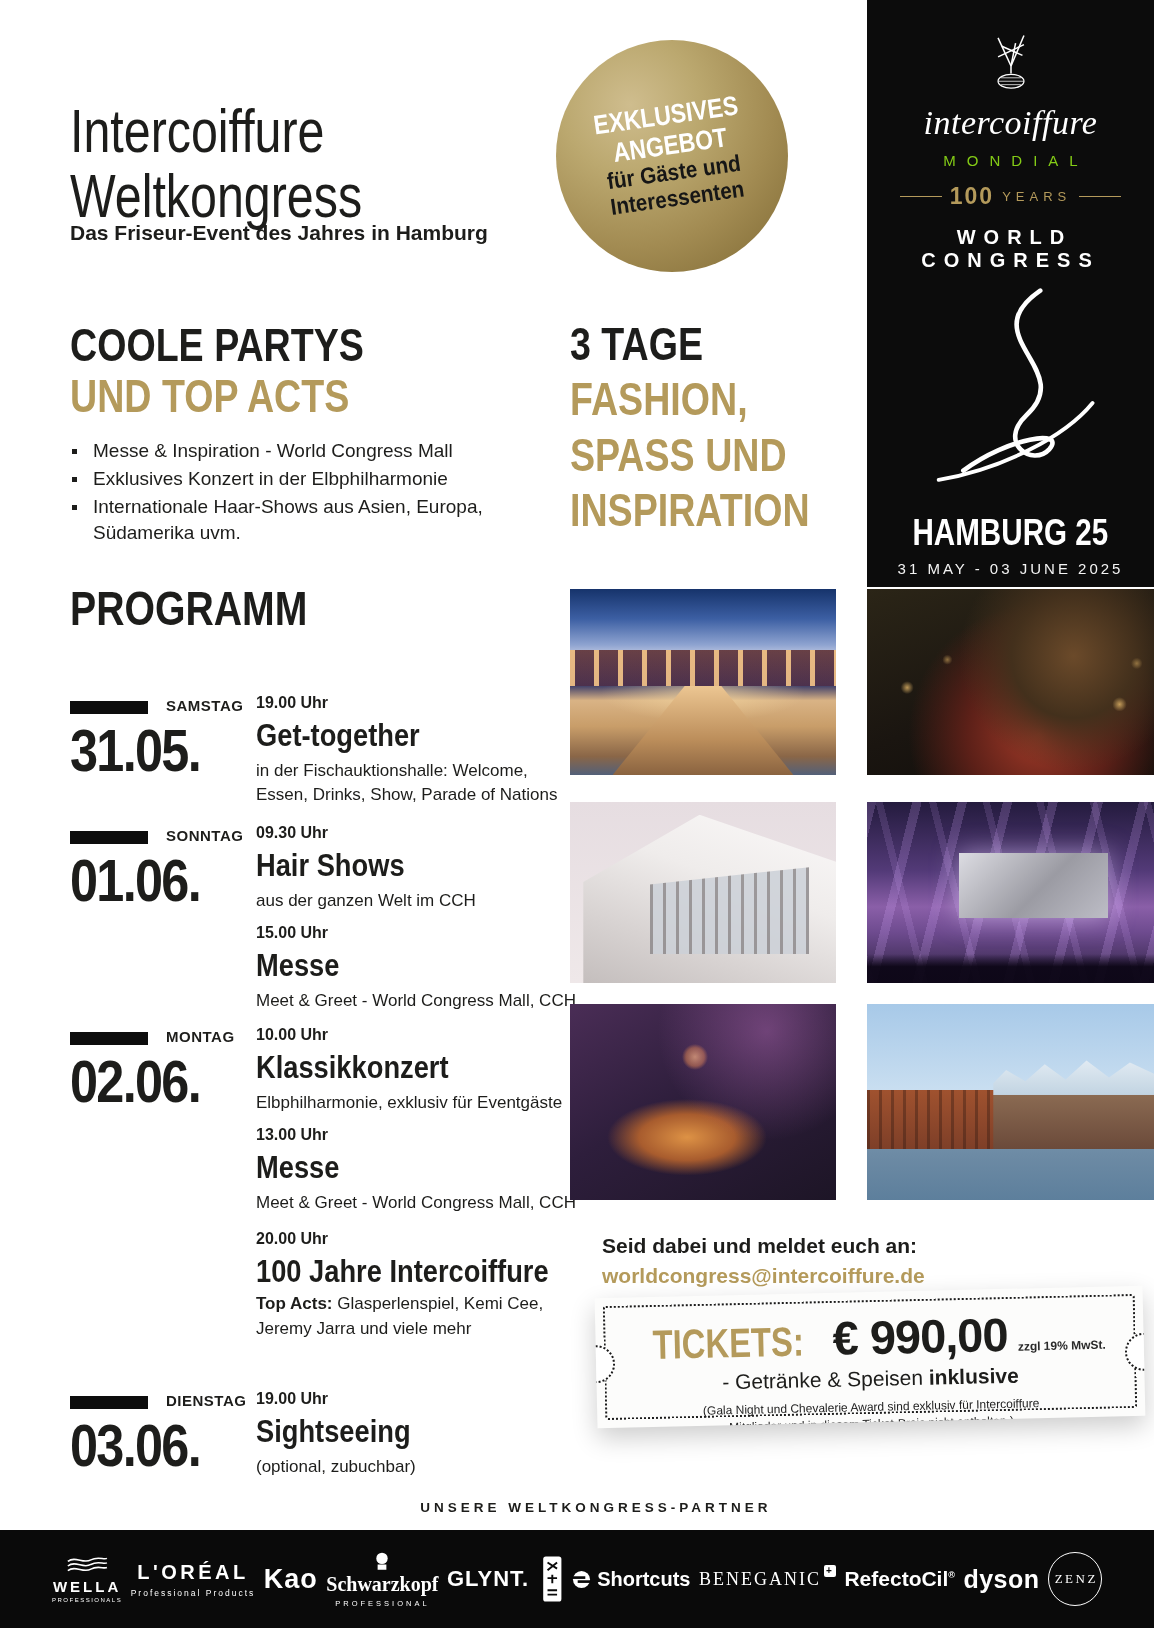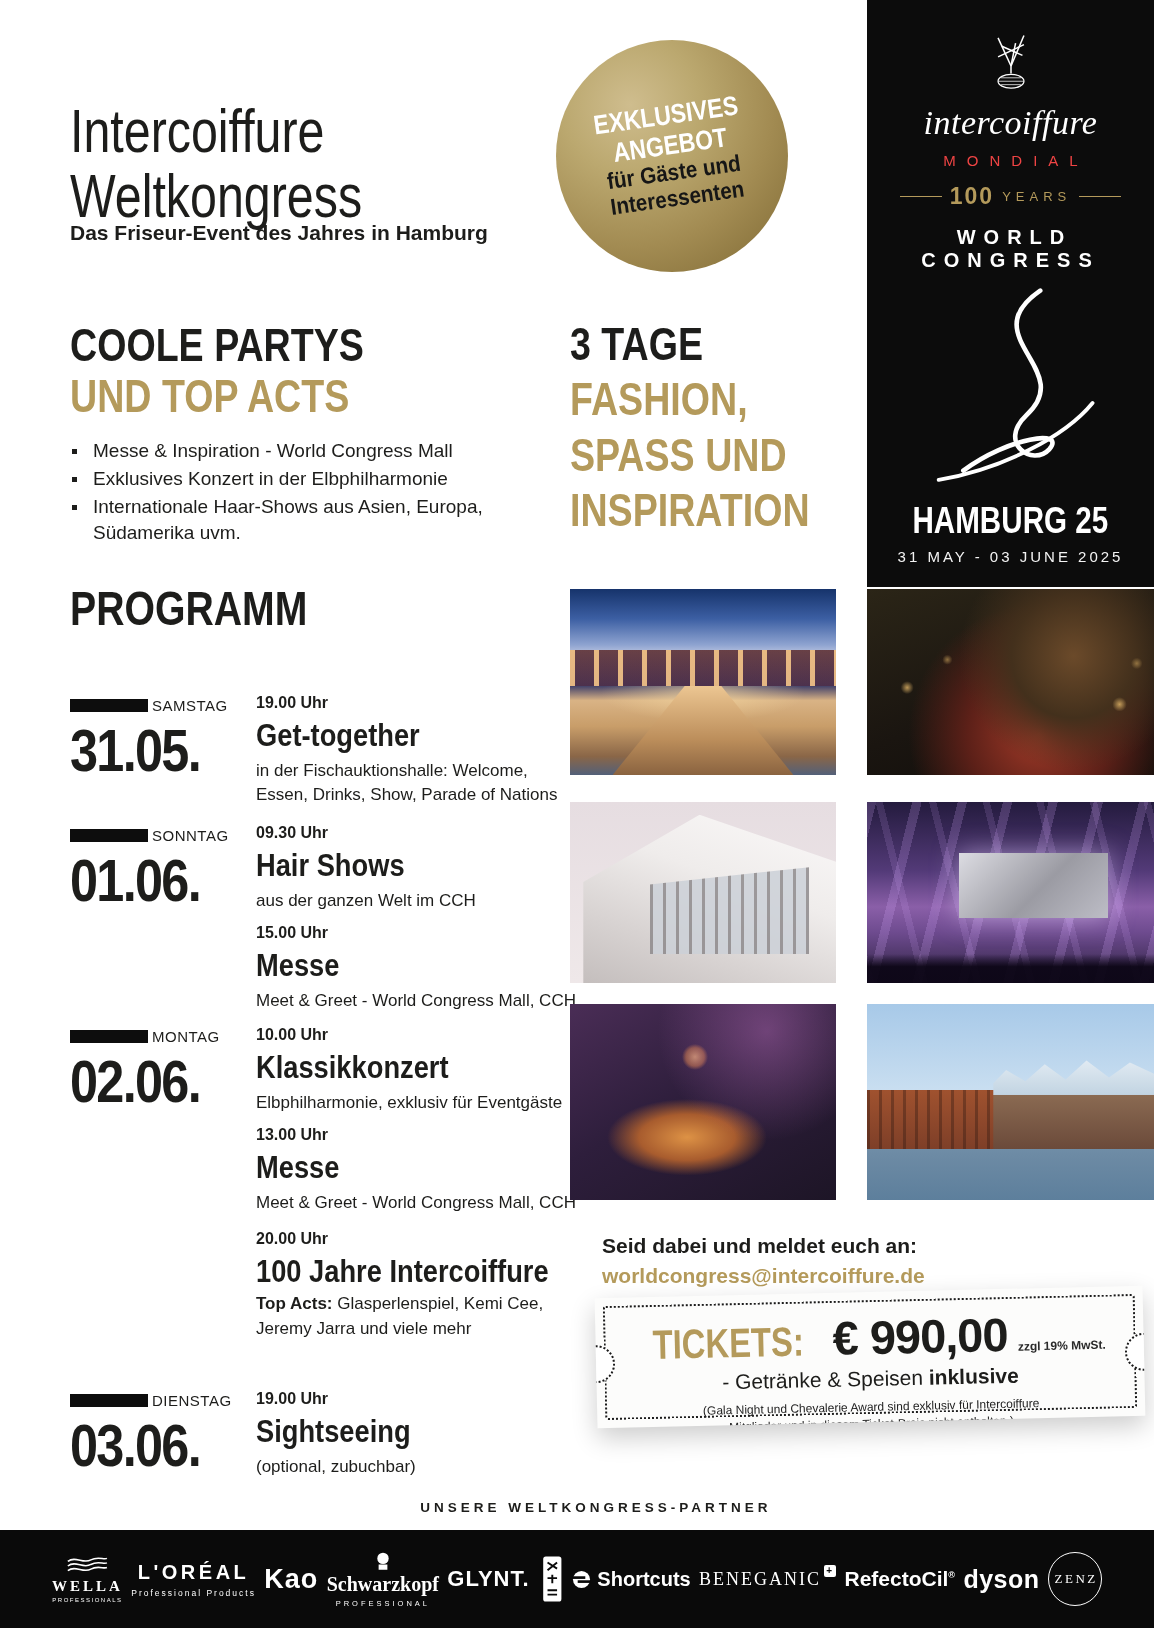--- a/index.html
+++ b/index.html
@@ -20,44 +20,44 @@
     background:radial-gradient(circle at 32% 28%,#cfbd8e 0%,#bba86f 30%,#a28b52 62%,#8c763f 85%,#9a8248 100%);
     display:flex;align-items:center;justify-content:center;}
   .badge-text{transform:rotate(-8deg);text-align:center;line-height:1.12;}
   .badge-text .b1{color:#fff;font-weight:bold;font-size:27px;display:block;transform:scaleX(.85);transform-origin:center;}
   .badge-text .b2{color:#161616;font-weight:600;font-size:23px;display:block;transform:scaleX(.9);transform-origin:center;}
 
   
   .panel{left:867px;top:0;width:287px;height:587px;background:#0c0c0c;color:#fff;text-align:center;}
   .panel .star{margin-top:34px;}
   .panel .script{font-family:"Liberation Serif",serif;font-style:italic;font-size:34px;letter-spacing:.5px;margin-top:2px;}
-  .panel .mondial{font-size:15px;letter-spacing:11px;text-indent:11px;margin-top:10px;color:#ef4444;}
+  .panel .mondial{font-size:15px;letter-spacing:11px;text-indent:11px;margin-top:10px;color:#84cc16;}
   .panel .years-row{display:flex;align-items:center;justify-content:center;gap:8px;margin-top:14px;color:#b49a5b;}
   .panel .years-row .rule{width:42px;height:1px;background:#b49a5b;}
   .panel .y100{font-size:23px;font-weight:bold;letter-spacing:2px;}
   .panel .ylab{font-size:13px;letter-spacing:5px;}
   .panel .congress{font-size:20px;font-weight:bold;letter-spacing:8px;text-indent:8px;margin-top:16px;}
   .panel .swirl{margin-top:14px;}
-  .panel .city{font-size:37px;font-weight:bold;margin-top:10px;}
+  .panel .city{font-size:37px;font-weight:bold;margin-top:22px;}
   .panel .dates{font-size:15px;letter-spacing:3px;margin-top:6px;color:#f4f4f4;}
 
   
   .parties{left:70px;top:320px;width:440px;}
   .parties .h{font-size:47px;font-weight:bold;line-height:1.08;}
   .bullets{margin-top:16px;font-size:19px;line-height:26px;}
   .bullet-row{display:flex;margin-bottom:2px;}
   .bullet-dot{width:5px;height:5px;background:#1d1d1b;margin:11px 16px 0 2px;flex:none;}
   .bullet-text{white-space:pre-line;}
   .tage{left:570px;top:316px;}
   .tage .h{font-size:47px;font-weight:bold;line-height:1.18;}
 
   
   .prog-title{left:70px;top:580px;font-size:49px;font-weight:bold;}
   .dayblock{left:70px;width:190px;}
-  .day-row{display:flex;align-items:center;gap:4px;}
+  .day-row{display:flex;align-items:flex-end;gap:18px;font-weight:bold;}
   .day-bar{width:78px;height:13px;background:#0d0d0d;flex:none;}
   .day-label{font-size:15px;letter-spacing:.5px;}
   .day-date{font-size:60px;font-weight:bold;letter-spacing:-2px;margin-top:2px;transform:scaleX(.84);transform-origin:left top;}
   .event{left:256px;width:330px;}
   .ev-time{font-size:16px;font-weight:bold;}
   .ev-title{font-size:31px;font-weight:bold;margin-top:6px;transform:scaleX(.88);transform-origin:left top;white-space:nowrap;}
   .ev-desc{font-size:17px;line-height:1.42;margin-top:5px;white-space:pre-line;}
   .ev-acts{font-size:17px;line-height:1.45;margin-top:2px;white-space:pre-line;}
   .ev-acts b{font-weight:bold;}
 
@@ -124,21 +124,21 @@
   .t-vat{font-size:12px;font-weight:600;color:#2a2a2a;}
   .t-row2{font-size:21px;margin-top:2px;}
   .t-row2 b{font-weight:bold;}
   .t-note{font-size:12px;line-height:1.4;margin-top:8px;color:#222;white-space:pre-line;}
 
   
   .partners-heading{left:0;top:1500px;width:100%;text-align:center;font-size:13.5px;font-weight:bold;letter-spacing:4px;margin-left:19px;}
   .footer{left:0;top:1530px;width:1154px;height:98px;background:#0a0a0a;display:flex;align-items:center;
       justify-content:space-between;padding:0 52px;box-sizing:border-box;color:#fff;}
   .logo{display:flex;flex-direction:column;align-items:center;justify-content:center;gap:2px;text-align:center;}
-  .lg-wella{font-size:15px;font-weight:bold;letter-spacing:3px;font-family:Liberation Serif, serif;}
+  .lg-wella{font-size:15px;font-weight:bold;letter-spacing:3px;}
   .lg-wella-sub{font-size:6px;letter-spacing:1.5px;}
   .lg-loreal{font-size:20px;letter-spacing:3.5px;font-weight:600;}
   .lg-loreal-sub{font-size:8.5px;letter-spacing:2px;margin-top:2px;}
   .lg-kao{font-size:27px;font-weight:bold;letter-spacing:1px;}
   .lg-schwarz{font-family:"Liberation Serif",serif;font-size:20px;font-weight:bold;}
   .lg-schwarz-sub{font-size:7.5px;letter-spacing:3px;margin-top:1px;}
   .lg-glynt{font-size:22px;font-weight:bold;letter-spacing:1px;}
   .lg-shortcuts{display:flex;align-items:center;gap:6px;font-size:20px;font-weight:600;}
   .lg-beneganic{font-family:"Liberation Serif",serif;font-size:18px;letter-spacing:2px;display:flex;align-items:flex-start;gap:3px;}
   .bg-plus{width:12px;height:12px;background:#fff;color:#0a0a0a;border-radius:2px;font-size:10px;line-height:12px;font-weight:bold;text-align:center;margin-top:-4px;font-family:"Liberation Sans",sans-serif;}

